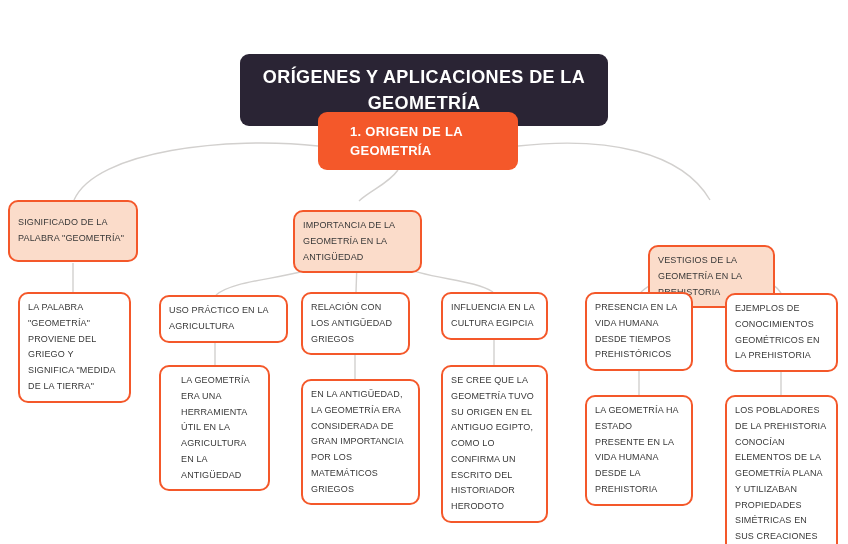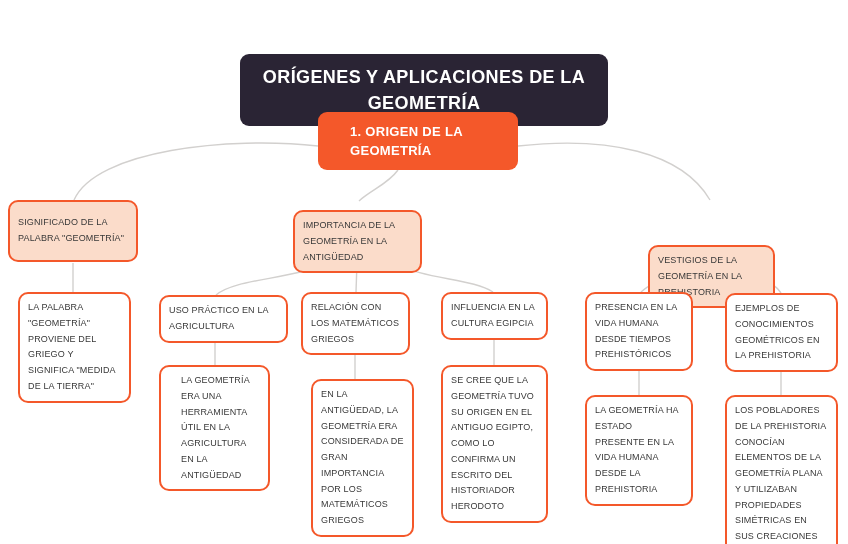--- a/index.html
+++ b/index.html
@@ -111,23 +111,23 @@
   </div>
 
   <div class="node detail-node" style="left:159px; top:295px; width:129px; min-height:43px;">
     <span>USO PRÁCTICO EN LA AGRICULTURA</span>
   </div>
   <div class="node detail-node" style="left:159px; top:365px; width:111px; min-height:86px;padding-left:20px;">
     <span>LA GEOMETRÍA ERA UNA HERRAMIENTA ÚTIL EN LA AGRICULTURA EN LA ANTIGÜEDAD</span>
   </div>
 
   <div class="node detail-node" style="left:301px; top:292px; width:109px; min-height:54px;">
-    <span>RELACIÓN CON LOS MATEMÁTICOS GRIEGOS</span>
+    <span>RELACIÓN CON LOS ANTIGÜEDAD GRIEGOS</span>
   </div>
-  <div class="node detail-node" style="left:311px; top:379px; width:103px; min-height:110px;justify-content:center;">
+  <div class="node detail-node" style="left:301px; top:379px; width:119px; min-height:110px;justify-content:center;">
     <span>EN LA ANTIGÜEDAD, LA GEOMETRÍA ERA CONSIDERADA DE GRAN IMPORTANCIA POR LOS MATEMÁTICOS GRIEGOS</span>
   </div>
 
   <div class="node detail-node" style="left:441px; top:292px; width:107px; min-height:45px;">
     <span>INFLUENCIA EN LA CULTURA EGIPCIA</span>
   </div>
   <div class="node detail-node" style="left:441px; top:365px; width:107px; min-height:140px;">
     <span>SE CREE QUE LA GEOMETRÍA TUVO SU ORIGEN EN EL ANTIGUO EGIPTO, COMO LO CONFIRMA UN ESCRITO DEL HISTORIADOR HERODOTO</span>
   </div>
 

